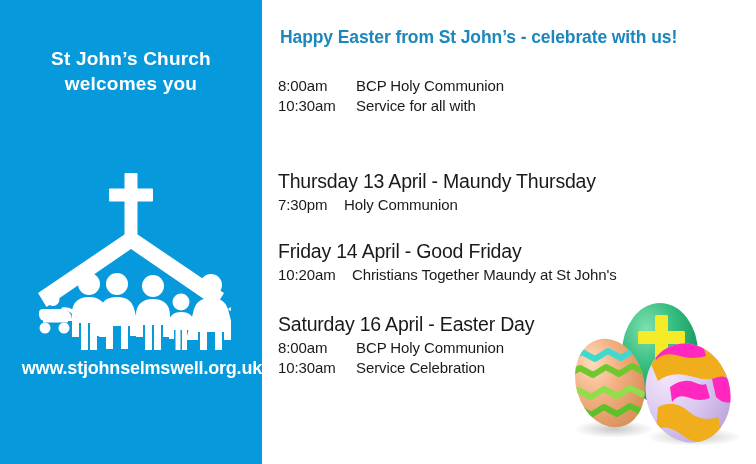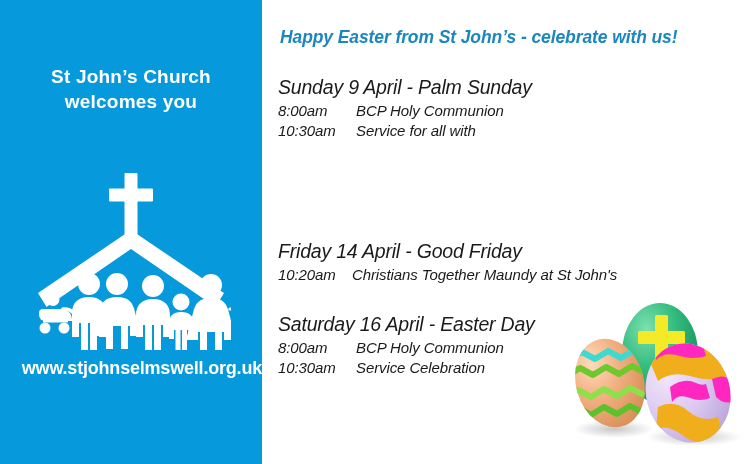--- a/index.html
+++ b/index.html
@@ -23,21 +23,21 @@
     position: absolute;
     left: 0;
     top: 0;
     width: 262px;
     height: 464px;
     background: #0699db;
   }
   #sidebar-title {
     position: absolute;
     left: 0;
-    top: 64px;
+    top: 46px;
     width: 262px;
     text-align: center;
     color: #ffffff;
     font-weight: bold;
     font-size: 19px;
     line-height: 25px;
     letter-spacing: 0.2px;
   }
   #sidebar-url {
     position: absolute;
@@ -58,21 +58,20 @@
     height: 182px;
   }
 
   
   #content {
     position: absolute;
     left: 262px;
     top: 0;
     width: 494px;
     height: 464px;
-    font-style: italic;
   }
   #headline {
     position: absolute;
     left: 18px;
     top: 27px;
     font-size: 17.5px;
     font-weight: bold;
     color: #1b87bd;
     letter-spacing: -0.1px;
     white-space: nowrap;
@@ -181,29 +180,34 @@
     </div>
 
     <div id="sidebar-url">www.stjohnselmswell.org.uk</div>
   </div>
 
   <div id="content">
 
     <div id="headline">Happy Easter from St John’s - celebrate with us!</div>
 
     <div class="event" id="event-0">
-      <div class="event-title">Sunday 9 April - Palm Sunday</div>
       <div class="event-line">
         <span class="t">8:00am</span><span>BCP Holy Communion</span>
       </div>
       <div class="event-line">
         <span class="t">10:30am</span><span>Service for all with</span>
       </div>
     </div>
 
+    <div class="event" id="event-1">
+      <div class="event-title">Thursday 13 April - Maundy Thursday</div>
+      <div class="event-line">
+        <span class="t">7:30pm</span><span>Holy Communion</span>
+      </div>
+    </div>
 
     <div class="event" id="event-2">
       <div class="event-title">Friday 14 April - Good Friday</div>
       <div class="event-line">
         <span class="t">10:20am</span><span>Christians Together Maundy at St John's</span>
       </div>
     </div>
 
     <div class="event" id="event-3">
       <div class="event-title">Saturday 16 April - Easter Day</div>

